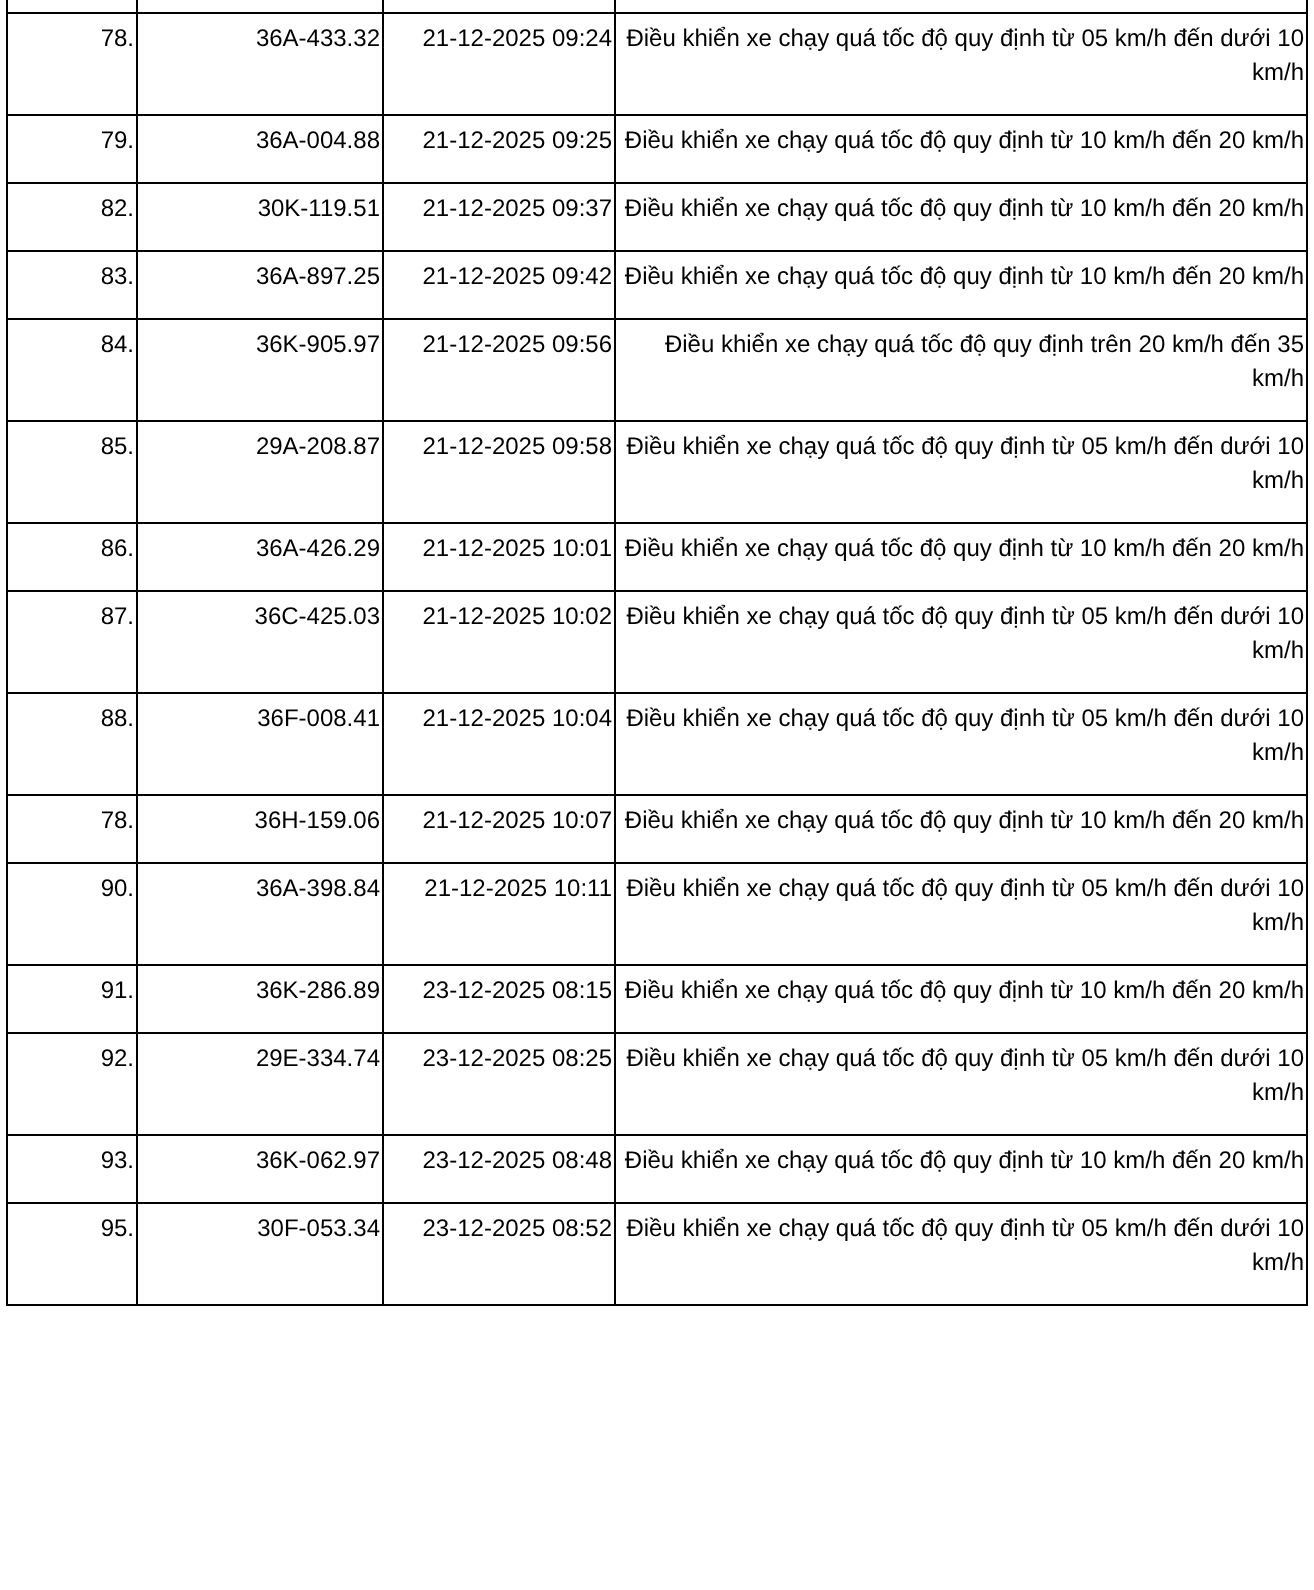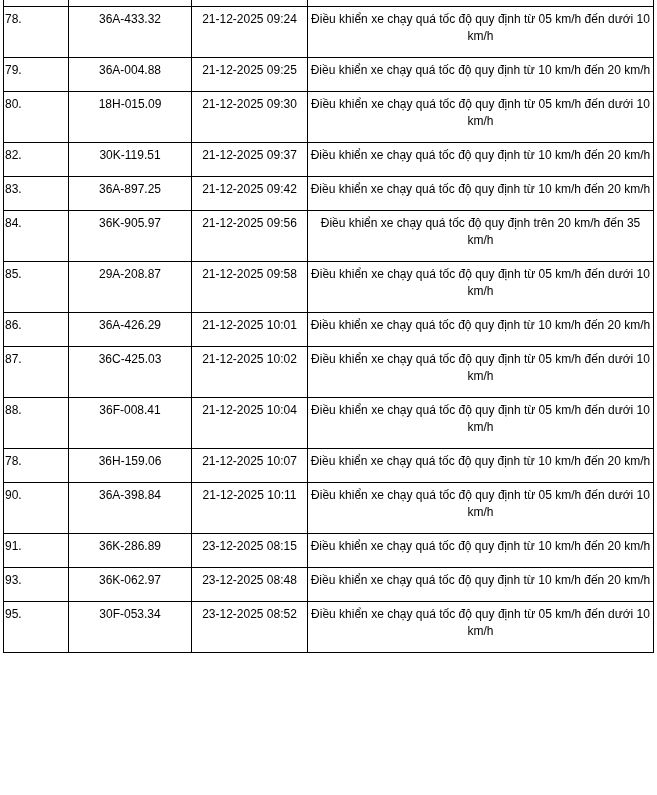--- a/index.html
+++ b/index.html
@@ -23,28 +23,27 @@
   }
   table.violations td {
     border: 1px solid #000000;
     vertical-align: top;
     padding: 4px 1px 12px 1px;
     line-height: 17px;
     overflow: hidden;
     word-wrap: break-word;
   }
   td.cell-no {
-    text-align: left;
+    text-align: right;
     padding-left: 12px;
   }
   td.cell-plate,
   td.cell-time,
   td.cell-violation {
-    text-align: center;
-    border-radius: 16px;
+    text-align: right;
   }
   tbody.partial-top td {
     border-top: none;
     height: 6px;
     padding: 0;
   }
 </style>
 </head>
 <body>
 
@@ -70,26 +69,20 @@
     <td class="cell-no">78.</td>
     <td class="cell-plate">36A-433.32</td>
     <td class="cell-time">21-12-2025 09:24</td>
     <td class="cell-violation">Điều khiển xe chạy quá tốc độ quy định từ 05 km/h đến dưới 10 km/h</td>
   </tr>
       <tr>
     <td class="cell-no">79.</td>
     <td class="cell-plate">36A-004.88</td>
     <td class="cell-time">21-12-2025 09:25</td>
     <td class="cell-violation">Điều khiển xe chạy quá tốc độ quy định từ 10 km/h đến 20 km/h</td>
-  </tr>
-      <tr>
-    <td class="cell-no">80.</td>
-    <td class="cell-plate">18H-015.09</td>
-    <td class="cell-time">21-12-2025 09:30</td>
-    <td class="cell-violation">Điều khiển xe chạy quá tốc độ quy định từ 05 km/h đến dưới 10 km/h</td>
   </tr>
       <tr>
     <td class="cell-no">82.</td>
     <td class="cell-plate">30K-119.51</td>
     <td class="cell-time">21-12-2025 09:37</td>
     <td class="cell-violation">Điều khiển xe chạy quá tốc độ quy định từ 10 km/h đến 20 km/h</td>
   </tr>
       <tr>
     <td class="cell-no">83.</td>
     <td class="cell-plate">36A-897.25</td>
@@ -138,20 +131,26 @@
     <td class="cell-time">21-12-2025 10:11</td>
     <td class="cell-violation">Điều khiển xe chạy quá tốc độ quy định từ 05 km/h đến dưới 10 km/h</td>
   </tr>
       <tr>
     <td class="cell-no">91.</td>
     <td class="cell-plate">36K-286.89</td>
     <td class="cell-time">23-12-2025 08:15</td>
     <td class="cell-violation">Điều khiển xe chạy quá tốc độ quy định từ 10 km/h đến 20 km/h</td>
   </tr>
       <tr>
+    <td class="cell-no">92.</td>
+    <td class="cell-plate">29E-334.74</td>
+    <td class="cell-time">23-12-2025 08:25</td>
+    <td class="cell-violation">Điều khiển xe chạy quá tốc độ quy định từ 05 km/h đến dưới 10 km/h</td>
+  </tr>
+      <tr>
     <td class="cell-no">93.</td>
     <td class="cell-plate">36K-062.97</td>
     <td class="cell-time">23-12-2025 08:48</td>
     <td class="cell-violation">Điều khiển xe chạy quá tốc độ quy định từ 10 km/h đến 20 km/h</td>
   </tr>
       <tr>
     <td class="cell-no">95.</td>
     <td class="cell-plate">30F-053.34</td>
     <td class="cell-time">23-12-2025 08:52</td>
     <td class="cell-violation">Điều khiển xe chạy quá tốc độ quy định từ 05 km/h đến dưới 10 km/h</td>

